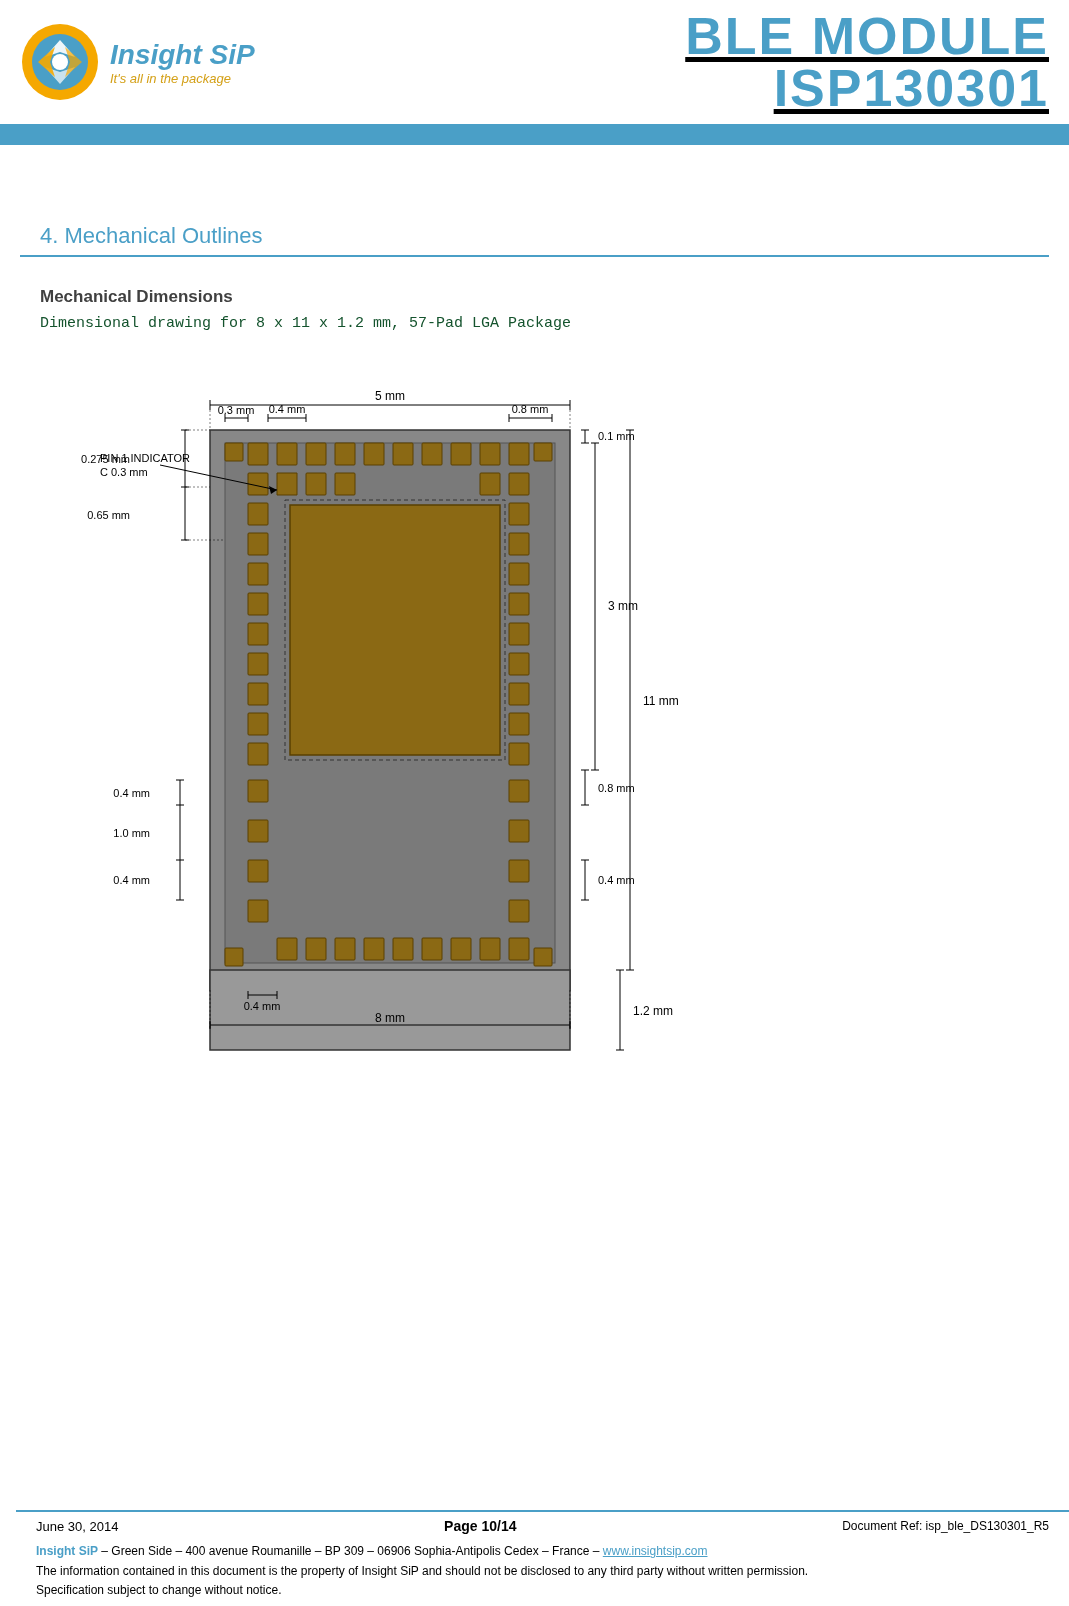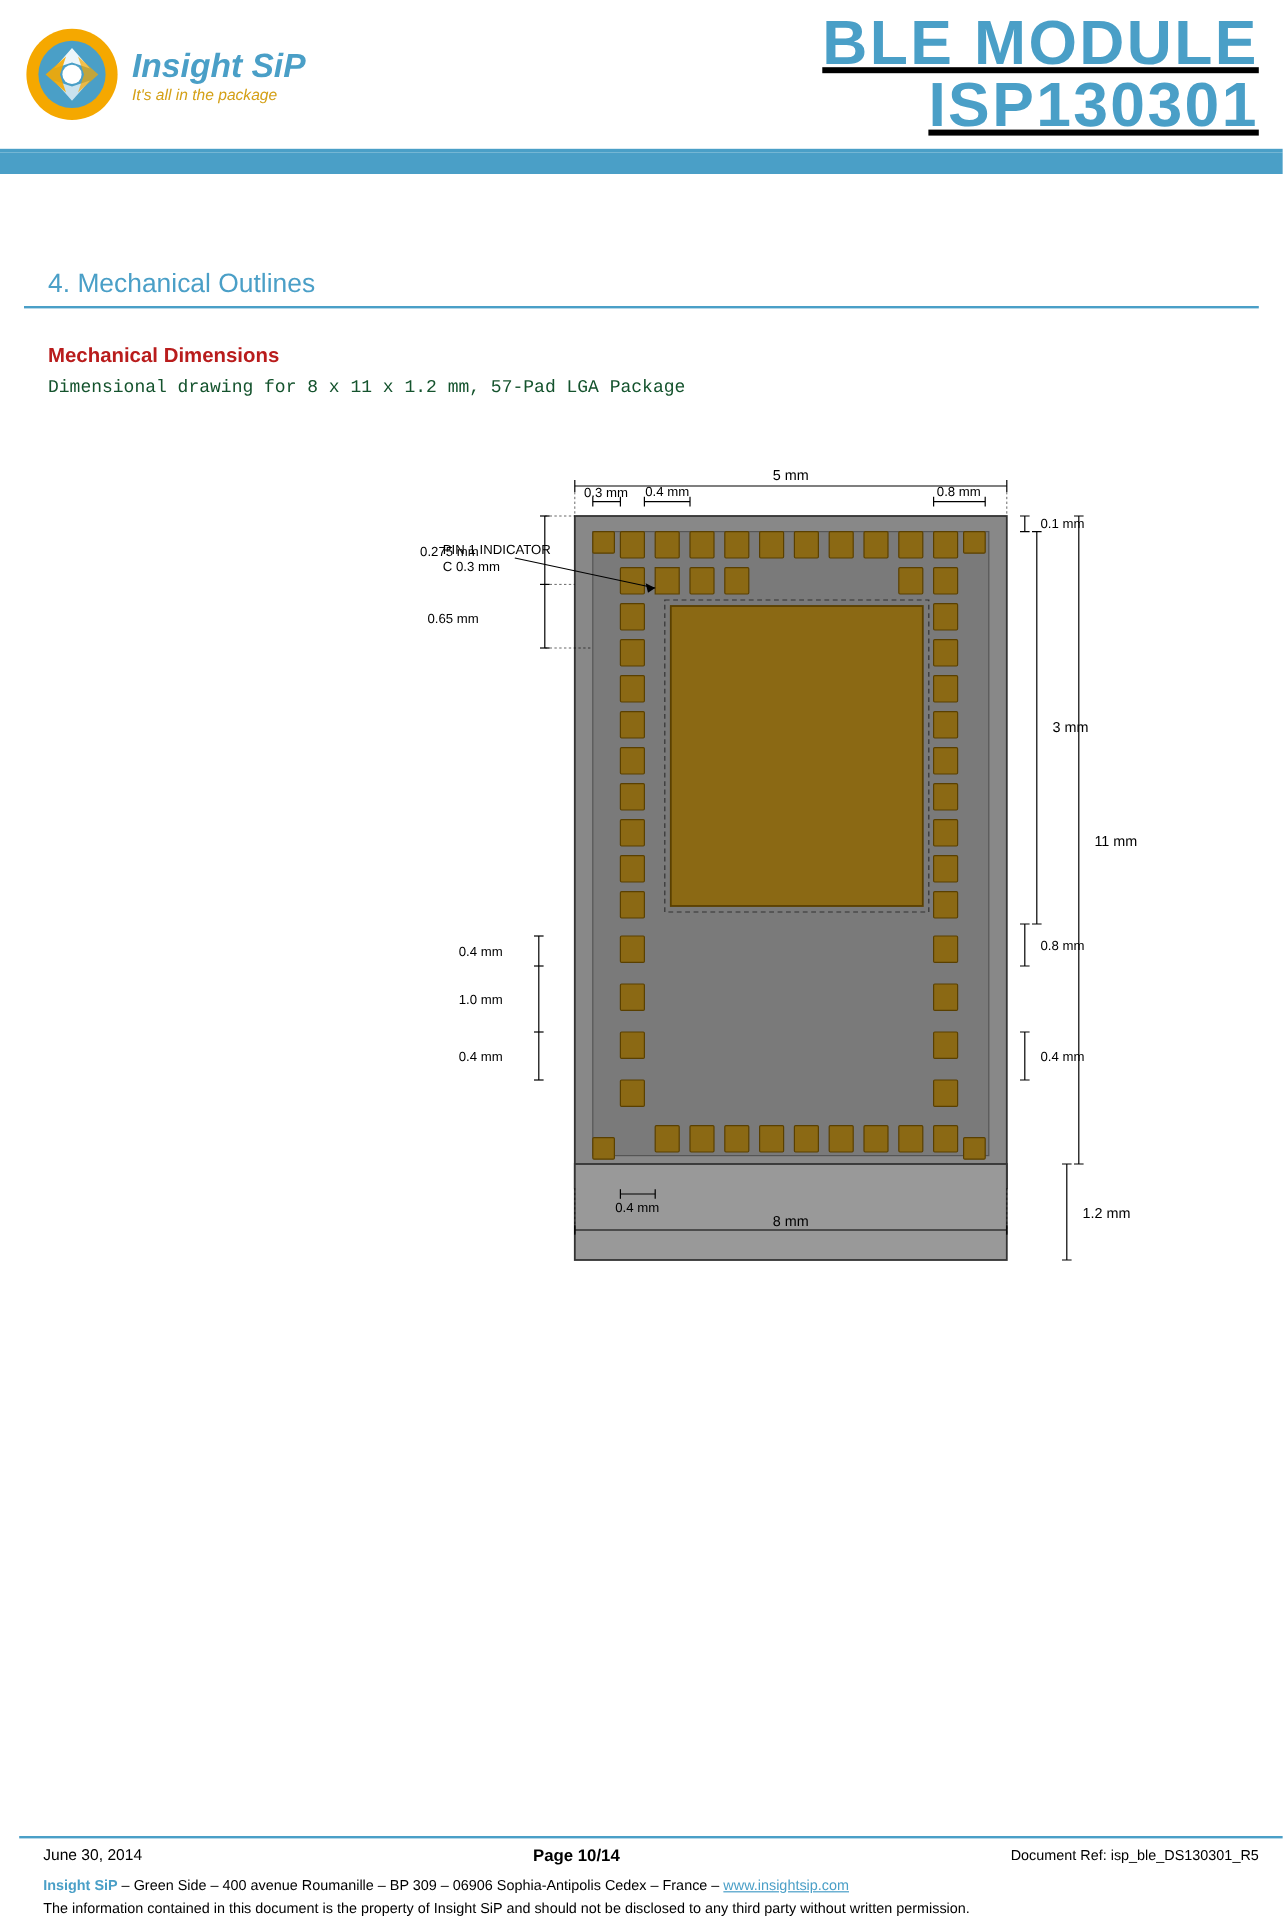--- a/index.html
+++ b/index.html
@@ -85,33 +85,33 @@
     }
 
     
     .content {
       padding: 0 40px;
     }
     .mech-title {
       font-size: 17px;
       font-weight: bold;
       margin-bottom: 8px;
-      color: #b91c1c;
+      color: #404040;
     }
     .mech-subtitle {
       font-size: 15px;
       color: #14532d;
       margin-bottom: 18px;
       font-family: Liberation Mono, monospace;
     }
 
     
     .drawing-container {
       display: flex;
-      justify-content: flex-end;
+      justify-content: flex-start;
       margin: 10px 0 30px 0;
     }
     .drawing-svg {
       display: block;
     }
 
     
     .footer {
       position: absolute;
       bottom: 0;
@@ -376,14 +376,15 @@
   <div class="footer-top">
     <span class="footer-date">June 30, 2014</span>
     <span class="footer-page">Page 10/14</span>
     <span class="footer-doc">Document Ref: isp_ble_DS130301_R5</span>
   </div>
   <div class="footer-bottom">
     <div>
       <span class="footer-brand">Insight SiP</span><span> – Green Side – 400 avenue Roumanille – BP 309 – 06906 Sophia-Antipolis Cedex – France – </span><span class="link">www.insightsip.com</span>
     </div>
     <div>The information contained in this document is the property of Insight SiP and should not be disclosed to any third party without written permission.</div>
+    <div>Specification subject to change without notice.</div>
   </div>
 </div>
 
 </body></html>

